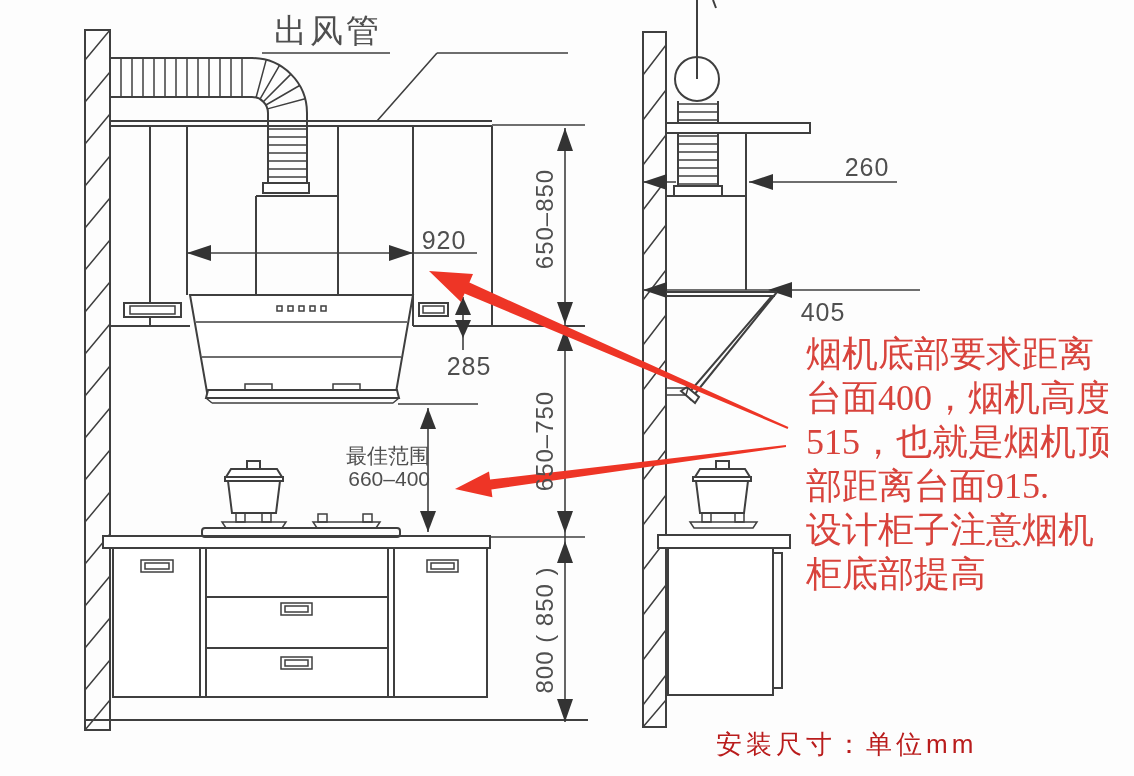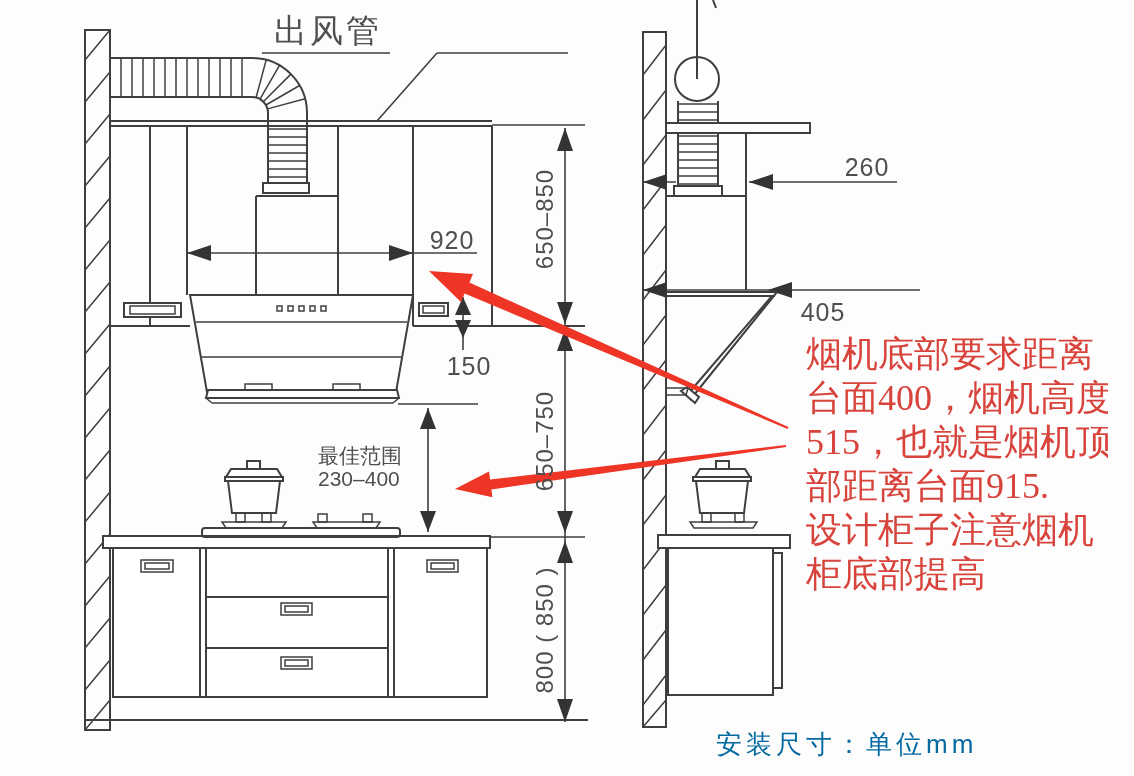--- a/index.html
+++ b/index.html
@@ -2,25 +2,25 @@
 <html><head>
 <meta charset="utf-8">
 <style>
   html,body{margin:0;padding:0;background:#fdfdfd;}
   .stage{position:relative;width:1108px;height:776px;background:#fdfdfd;overflow:hidden;
          font-family:"Liberation Sans",sans-serif;}
   .stage svg{position:absolute;left:0;top:0;}
   .txt{position:absolute;color:#4f4f4f;white-space:nowrap;}
   .lbl{font-size:33px;letter-spacing:3px;text-align:center;}
   .dim{font-size:25px;text-align:center;letter-spacing:1px;}
-  .small{font-size:21px;text-align:left;line-height:23px;}
+  .small{font-size:21px;text-align:right;line-height:23px;}
   .rot{font-size:24px;text-align:center;transform:rotate(-90deg);transform-origin:center;letter-spacing:1px;}
   .ann-line{position:absolute;left:806px;width:334px;font-family:"Liberation Serif","DejaVu Serif",serif;
             font-size:36px;line-height:40px;color:#d8433c;white-space:nowrap;}
-  .caption{position:absolute;font-size:26px;color:#0369a1;letter-spacing:4px;}
+  .caption{position:absolute;font-size:26px;color:#b91c1c;letter-spacing:4px;}
   .ln{stroke:#3f3f3f;stroke-width:2;fill:none;}
   .thin{stroke:#3f3f3f;stroke-width:1.5;fill:none;}
   .dimln{stroke:#3f3f3f;stroke-width:1.6;fill:none;}
   .whitefill{fill:#fff;stroke:#3f3f3f;stroke-width:2;}
   .head{fill:#333;stroke:none;}
   .red{fill:#ee3526;stroke:none;}
 </style>
 </head>
 <body>
 
@@ -183,25 +183,25 @@
   </g>
 
   <g>
     <polygon class="red" points="429,271 461,302 464.6,293.5 787.6,428.9 788.4,427.1 469.4,282.5 473,274"></polygon>
     <polygon class="red" points="455,489 492.4,497.3 491.4,489.4 786.1,447 785.9,445 490.1,479.5 489,471.5"></polygon>
   </g>
 </svg>
 
   <div class="txt lbl" style="left:256px;top:9px;width:144px;">出风管</div>
 
-  <div class="txt dim" style="left:414px;top:226px;width:60px;padding-left:8px;">920</div>
-  <div class="txt dim" style="left:439px;top:352px;width:60px;">150</div>
+  <div class="txt dim" style="left:414px;top:226px;width:60px;">920</div>
+  <div class="txt dim" style="left:439px;top:352px;width:60px;">285</div>
 
   <div class="txt small" style="left:318px;top:444px;width:112px;">最佳范围</div>
-  <div class="txt small" style="left:318px;top:467px;width:112px;">230–400</div>
+  <div class="txt small" style="left:318px;top:467px;width:112px;">660–400</div>
 
   <div class="txt rot" style="left:485px;top:205px;width:120px;height:28px;">650–850</div>
   <div class="txt rot" style="left:485px;top:427px;width:120px;height:28px;">650–750</div>
   <div class="txt rot" style="left:470px;top:616px;width:150px;height:28px;">800 ( 850 )</div>
 
   <div class="txt dim" style="left:794px;top:153px;width:58px;margin-left:44px;">260</div>
   <div class="txt dim" style="left:794px;top:259px;width:58px;margin-top:39px;">405</div>
 
   <div class="ann-line" style="top:334px;">烟机底部要求距离</div>
   <div class="ann-line" style="top:378px;">台面400，烟机高度</div>

